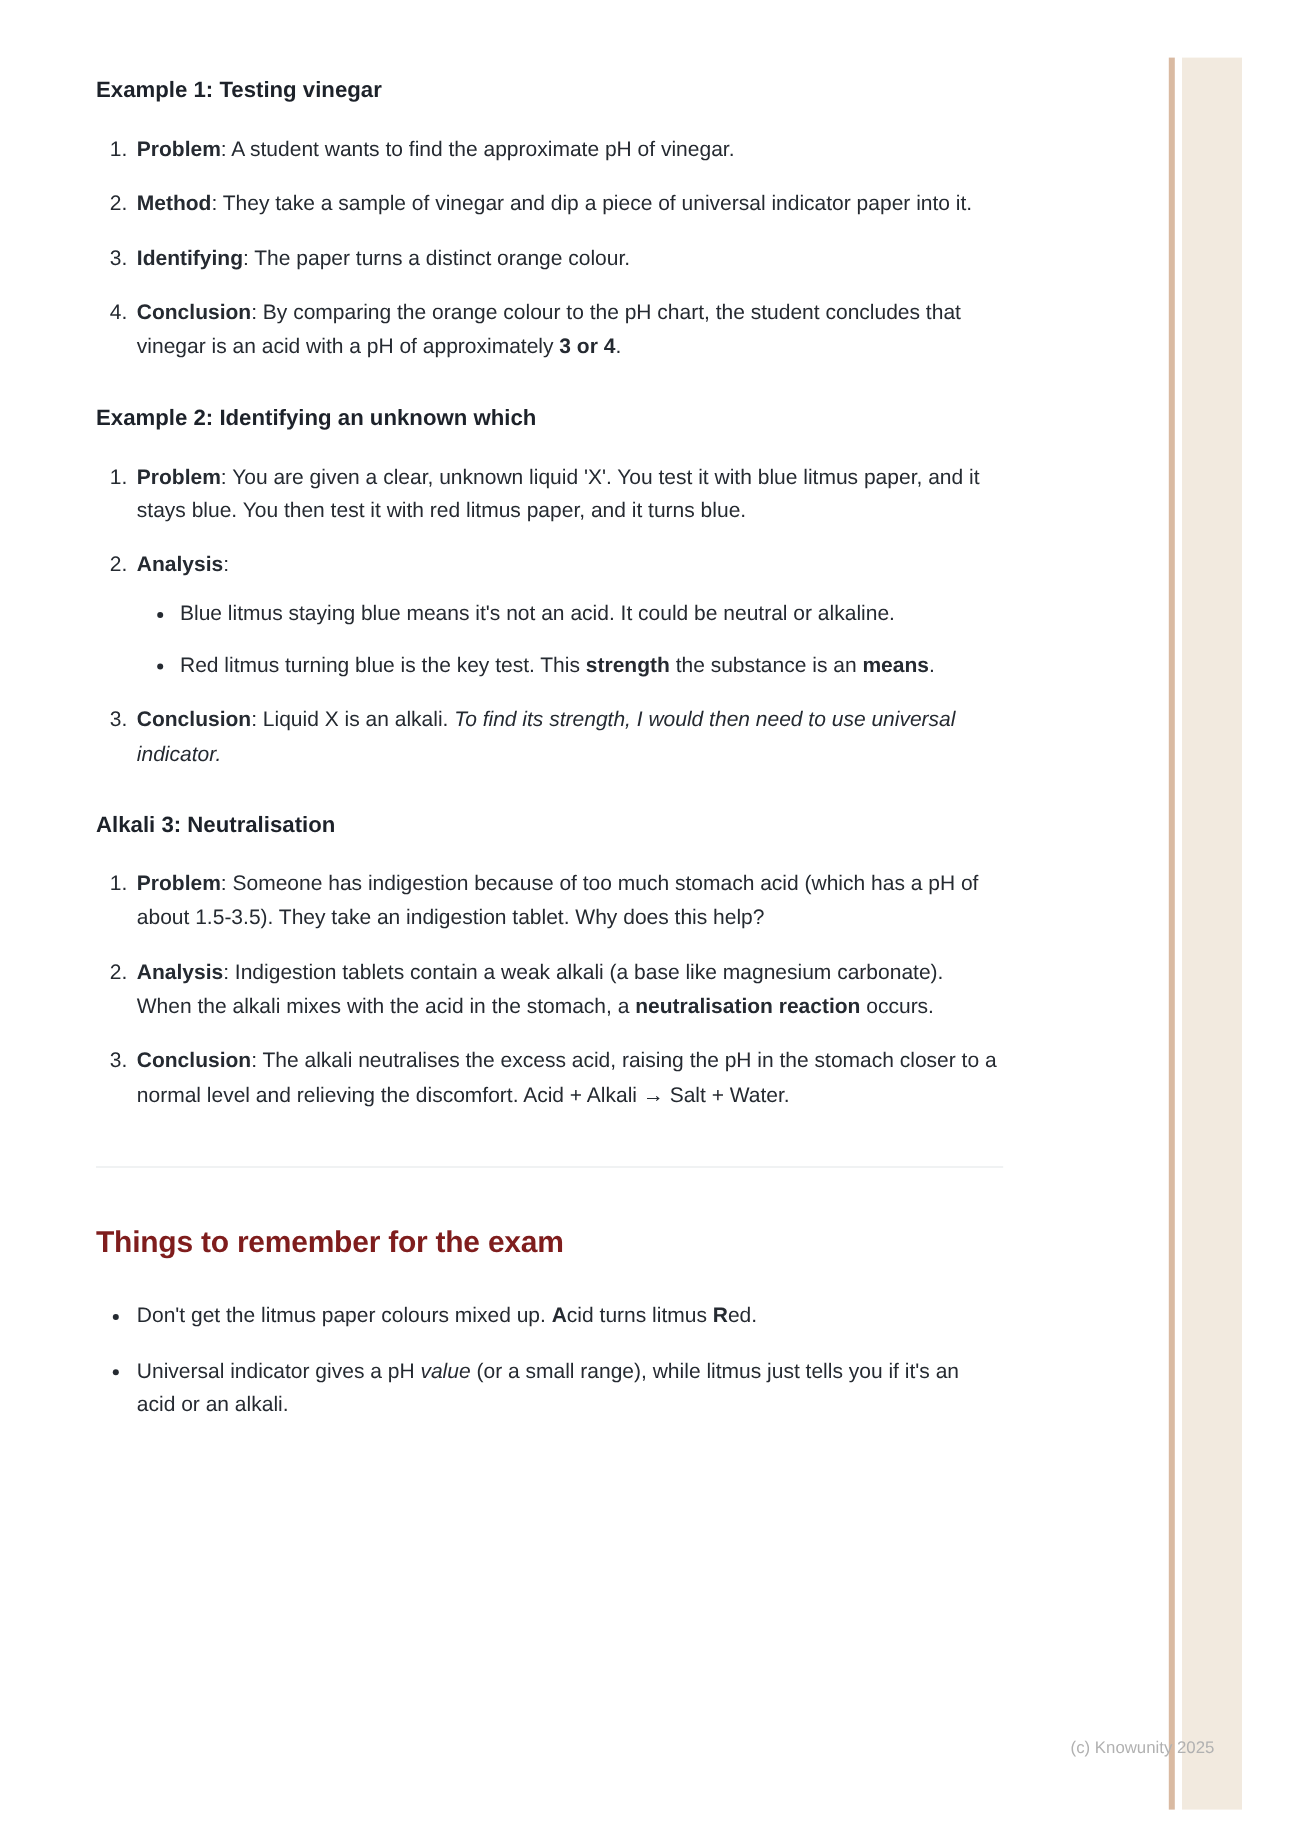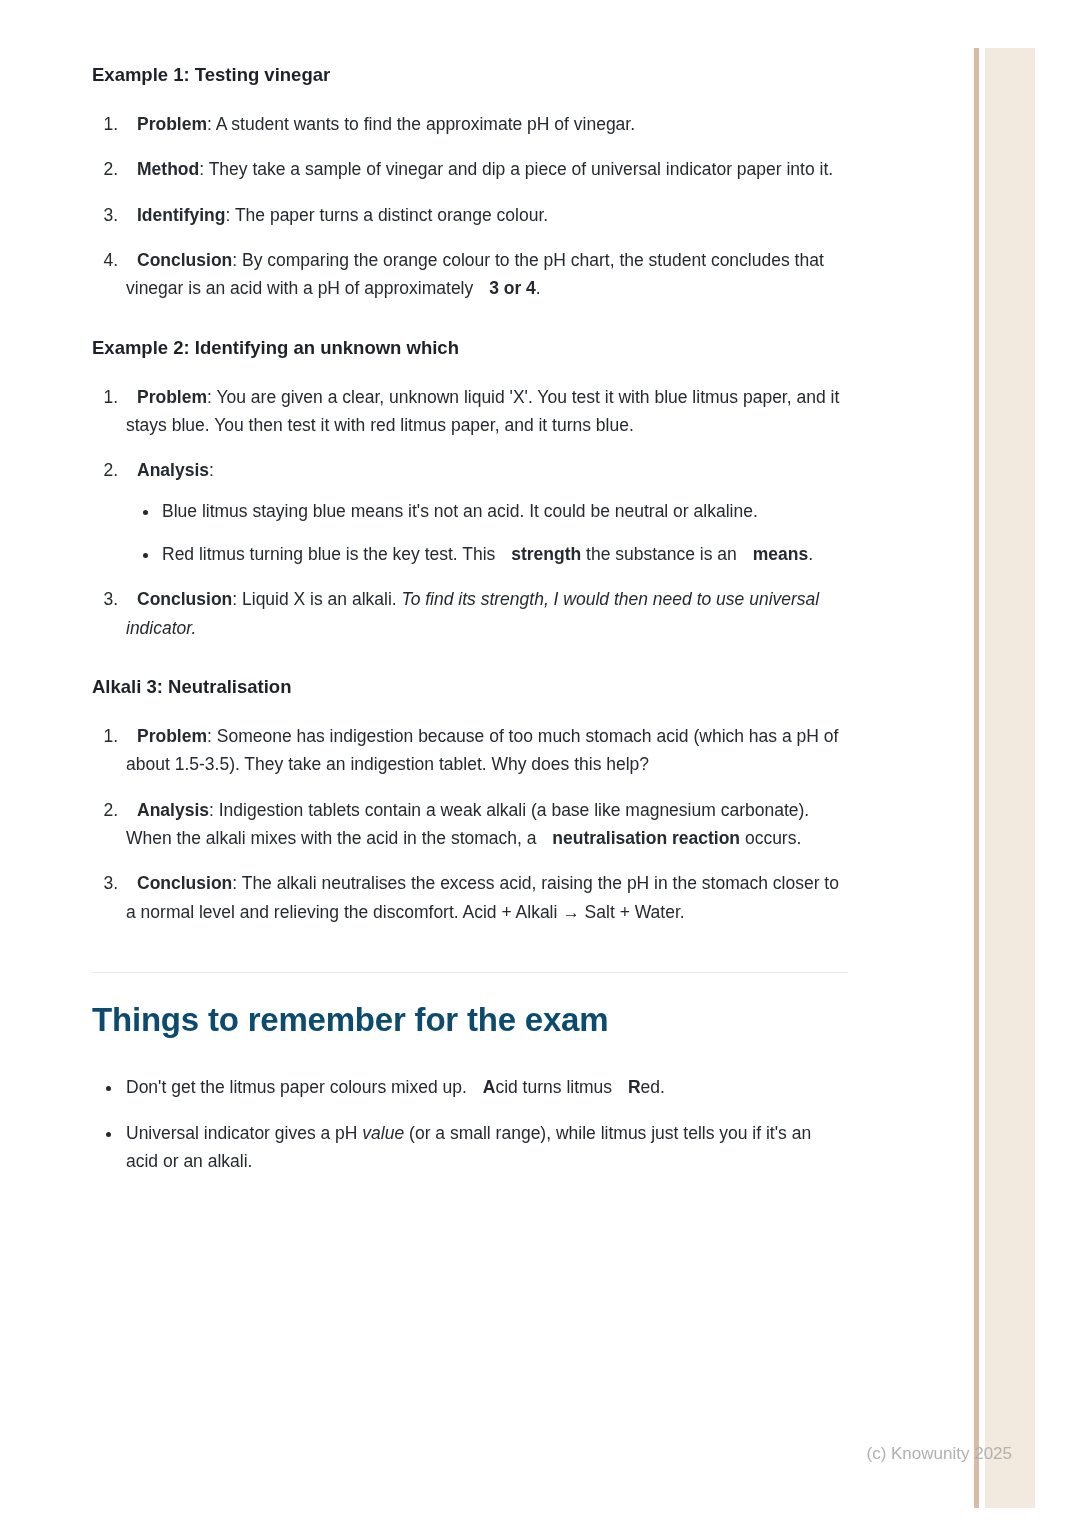--- a/index.html
+++ b/index.html
@@ -5,21 +5,21 @@
   * { margin: 0; padding: 0; box-sizing: border-box; }
   html, body { width: 1080px; height: 1528px; background: #ffffff; }
   body {
     font-family: "Liberation Sans", "DejaVu Sans", sans-serif;
     color: #252a31;
     position: relative;
     overflow: hidden;
   }
   .content {
     position: absolute;
-    left: 92px;
+    left: 80px;
     top: 44px;
     width: 756px;
     font-size: 17.5px;
     line-height: 1.62;
   }
   h3.section-heading {
     font-size: 18.5px;
     font-weight: 700;
     color: #1d222a;
     margin: 16px 0 20px;
@@ -35,29 +35,29 @@
     padding-left: 34px;
     margin: 12px 0 2px;
   }
   ul.sub-list > li { margin-bottom: 15px; padding-left: 2px; }
   hr.divider {
     border: none;
     border-top: 1px solid #e7e9ec;
     margin: 46px 0 0;
   }
   h2.big-heading {
-    font-size: 33px;
+    font-size: 25px;
     font-weight: 800;
-    color: #0c4a6e;
-    margin: 20px 0 26px;
+    color: #7f1d1d;
+    margin: 42px 0 26px;
     letter-spacing: -0.2px;
   }
   ul.summary-list { list-style: disc; padding-left: 31px; margin: 0; }
   ul.summary-list > li { margin-bottom: 18px; padding-left: 3px; }
-  b { font-weight: 700; margin-left: 11px; }
+  b { font-weight: 700; }
   i { font-style: italic; }
   .edge-line {
     position: absolute;
     left: 974px;
     top: 48px;
     width: 5px;
     height: 1460px;
     background: #d9baa2;
     z-index: 1;
   }
@@ -67,21 +67,21 @@
     top: 48px;
     width: 50px;
     height: 1460px;
     background: #f2eadf;
     z-index: 0;
   }
   .watermark {
     position: absolute;
     right: 68px;
     bottom: 64px;
-    font-size: 17px;
+    font-size: 14px;
     color: #b1b1b1;
     z-index: 2;
     white-space: nowrap;
   }
 </style>
 </head>
 <body>
 
 <div class="edge-panel"></div>
 <div class="edge-line"></div>

